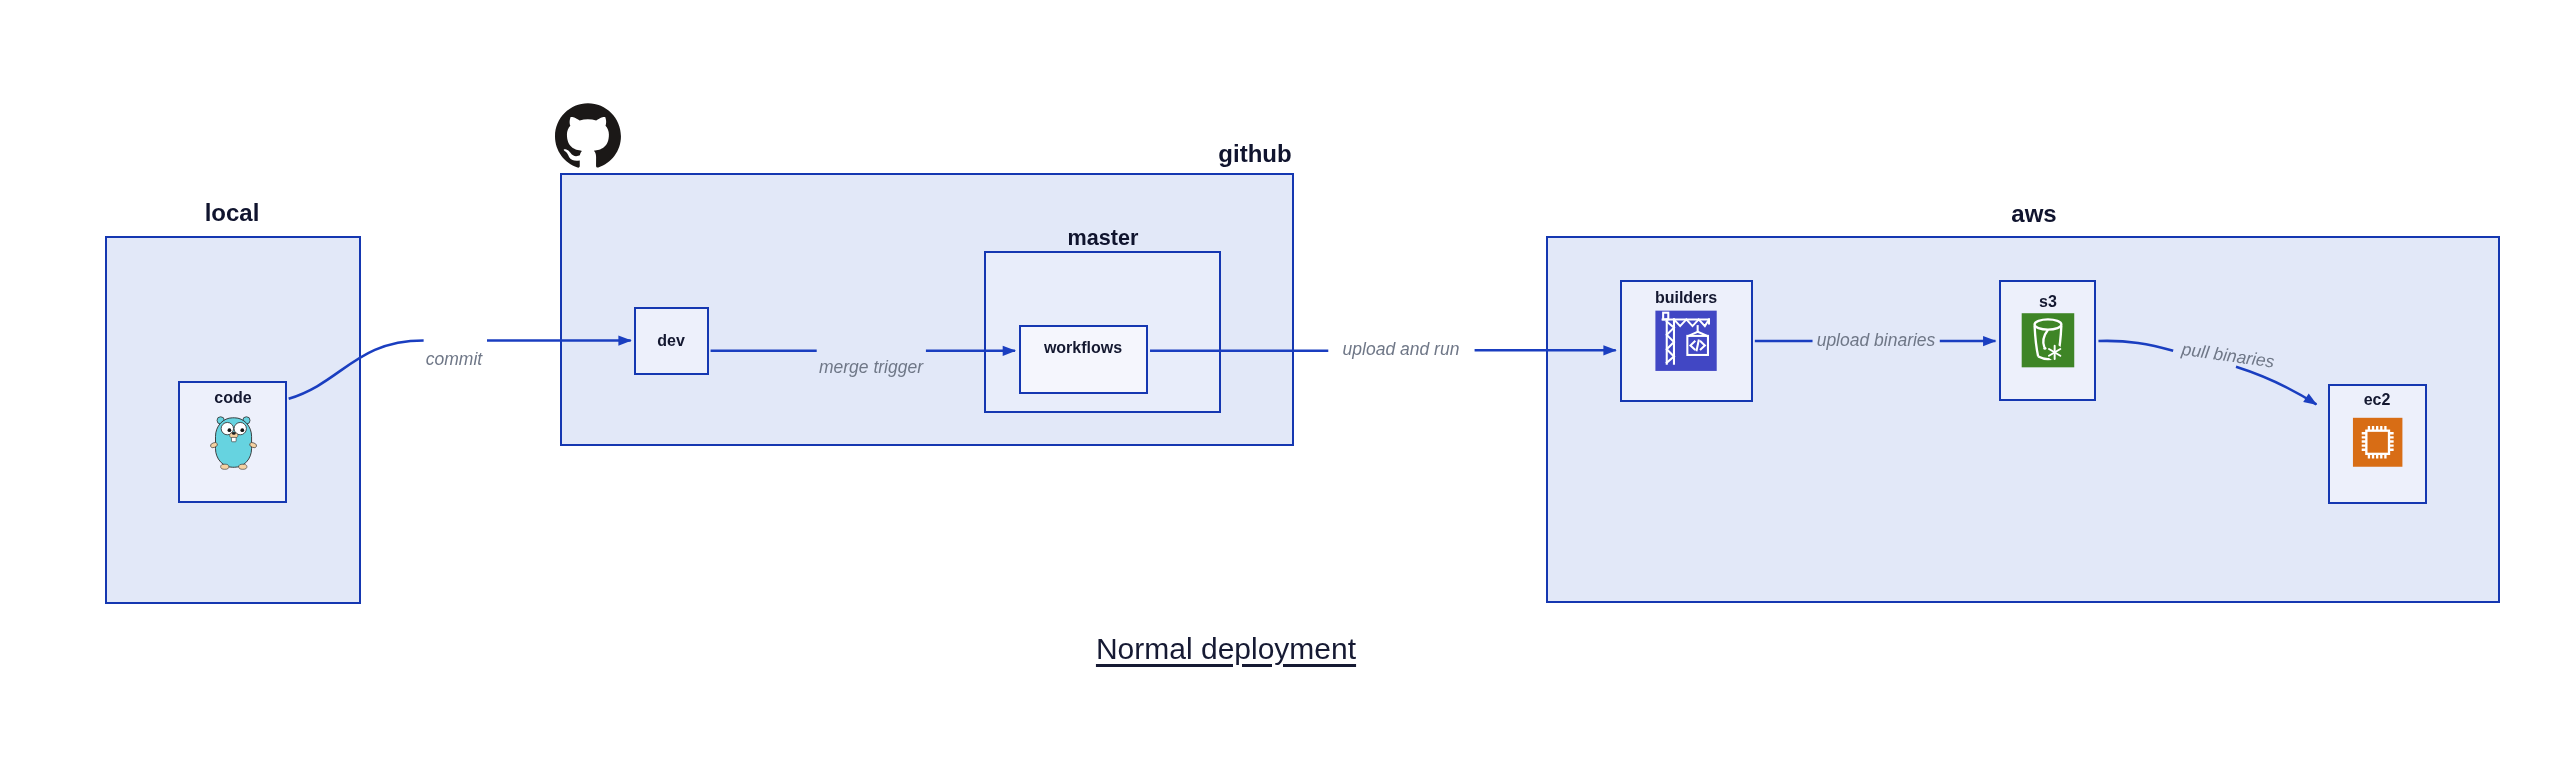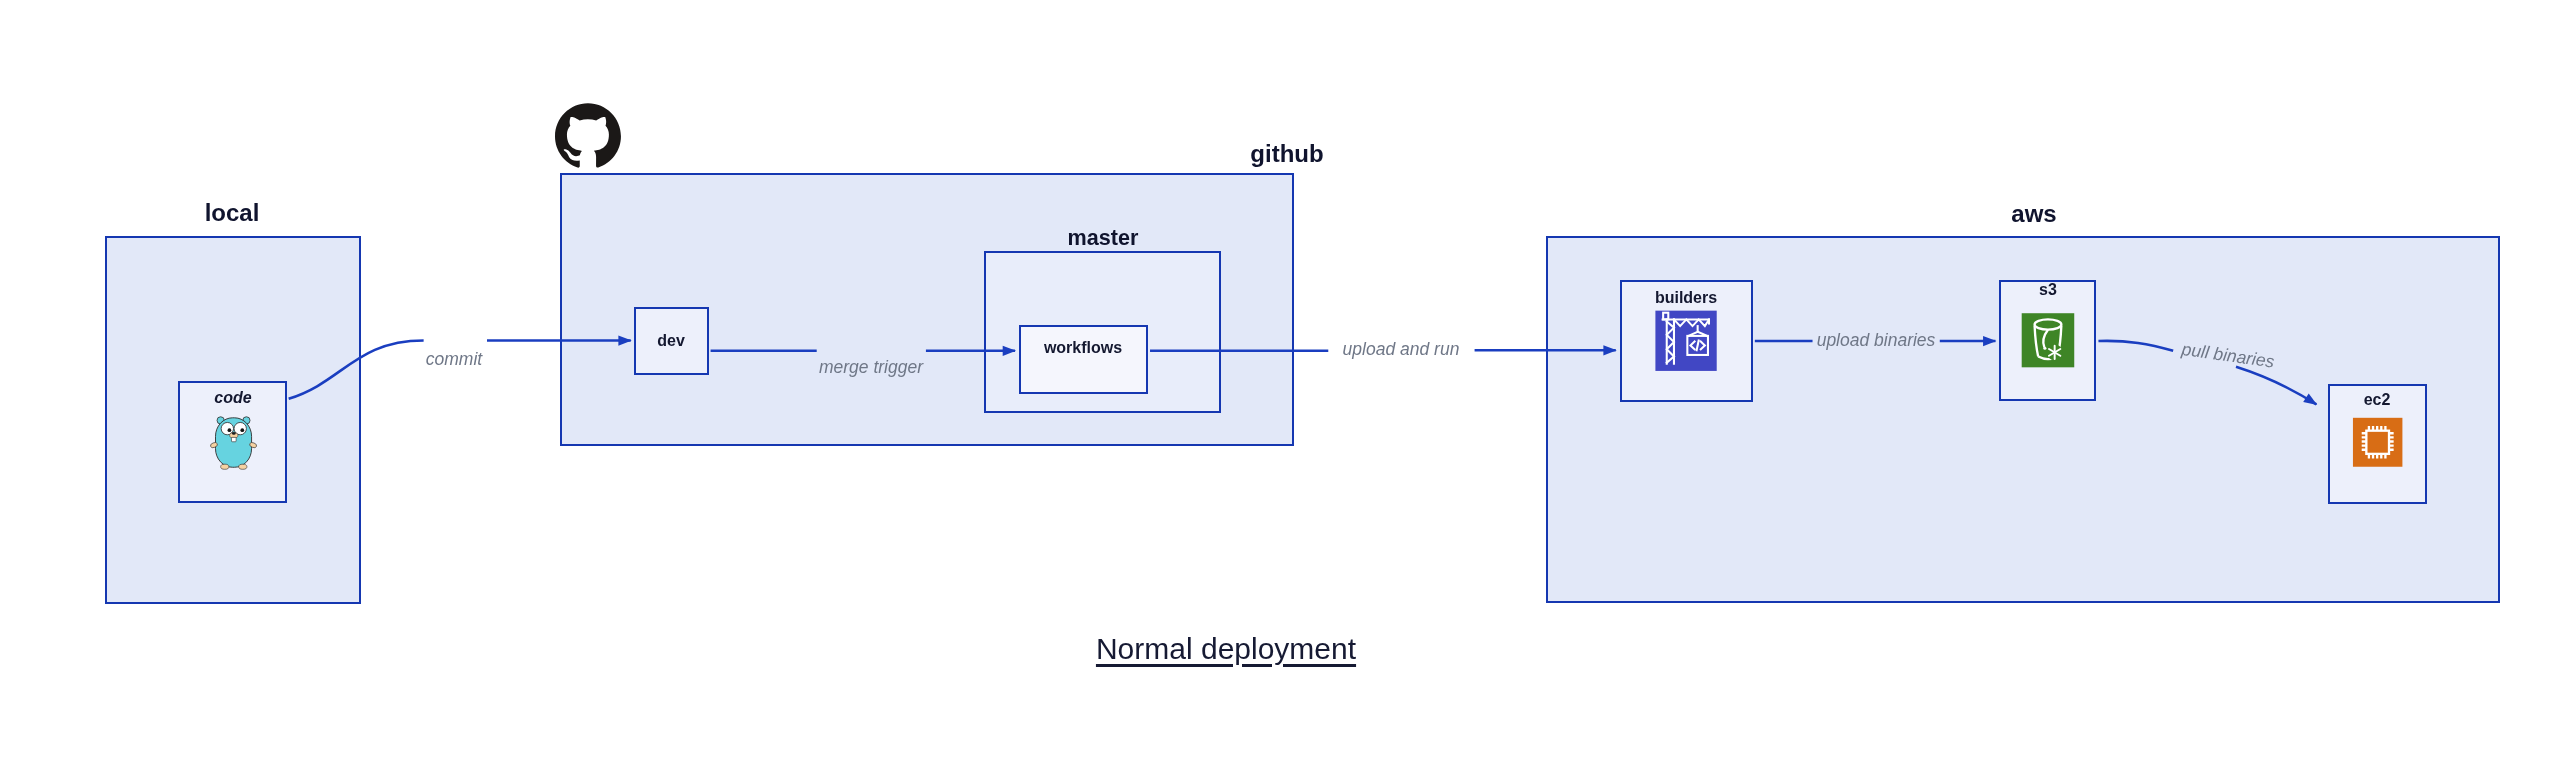--- a/index.html
+++ b/index.html
@@ -33,28 +33,28 @@
   
   .box-code     { left:178px;  top:381px; width:109px; height:122px; }
   .box-dev      { left:634px; top:307px; width:75px; height:68px; }
   .box-workflows{ left:1019px; top:325px; width:129px; height:69px; }
   .box-builders { left:1620px; top:280px; width:133px; height:122px; }
   .box-s3       { left:1999px; top:280px; width:97px; height:121px; }
   .box-ec2      { left:2328px; top:384px; width:99px; height:120px; }
 
   
   .lbl-local     { left:232px;  top:213px; }
-  .lbl-github    { left:1255px; top:154px;margin-left:32px; }
+  .lbl-github    { left:1255px; top:154px; }
   .lbl-master    { left:1103px; top:238px; }
   .lbl-aws       { left:2034px; top:214px; }
-  .lbl-code      { left:233px;  top:398px;font-style:italic; }
+  .lbl-code      { left:233px;  top:398px; }
   .lbl-dev       { left:671px; top:341px; }
   .lbl-workflows { left:1083px; top:348px; }
   .lbl-builders  { left:1686px; top:298px; }
-  .lbl-s3        { left:2048px; top:290px; }
+  .lbl-s3        { left:2048px; top:302px; }
   .lbl-ec2       { left:2377px; top:400px; }
   .lbl-commit          { left:454px;  top:341px;margin-top:19px; }
   .lbl-merge-trigger   { left:871px; top:368px; }
   .lbl-upload-and-run  { left:1401px; top:350px; }
   .lbl-upload-binaries { left:1876px; top:341px; }
   .lbl-pull-binaries   { left:2228px; top:356px; }
   .lbl-title           { left:1211px; top:649px; }
 </style>
 </head>
 <body>

